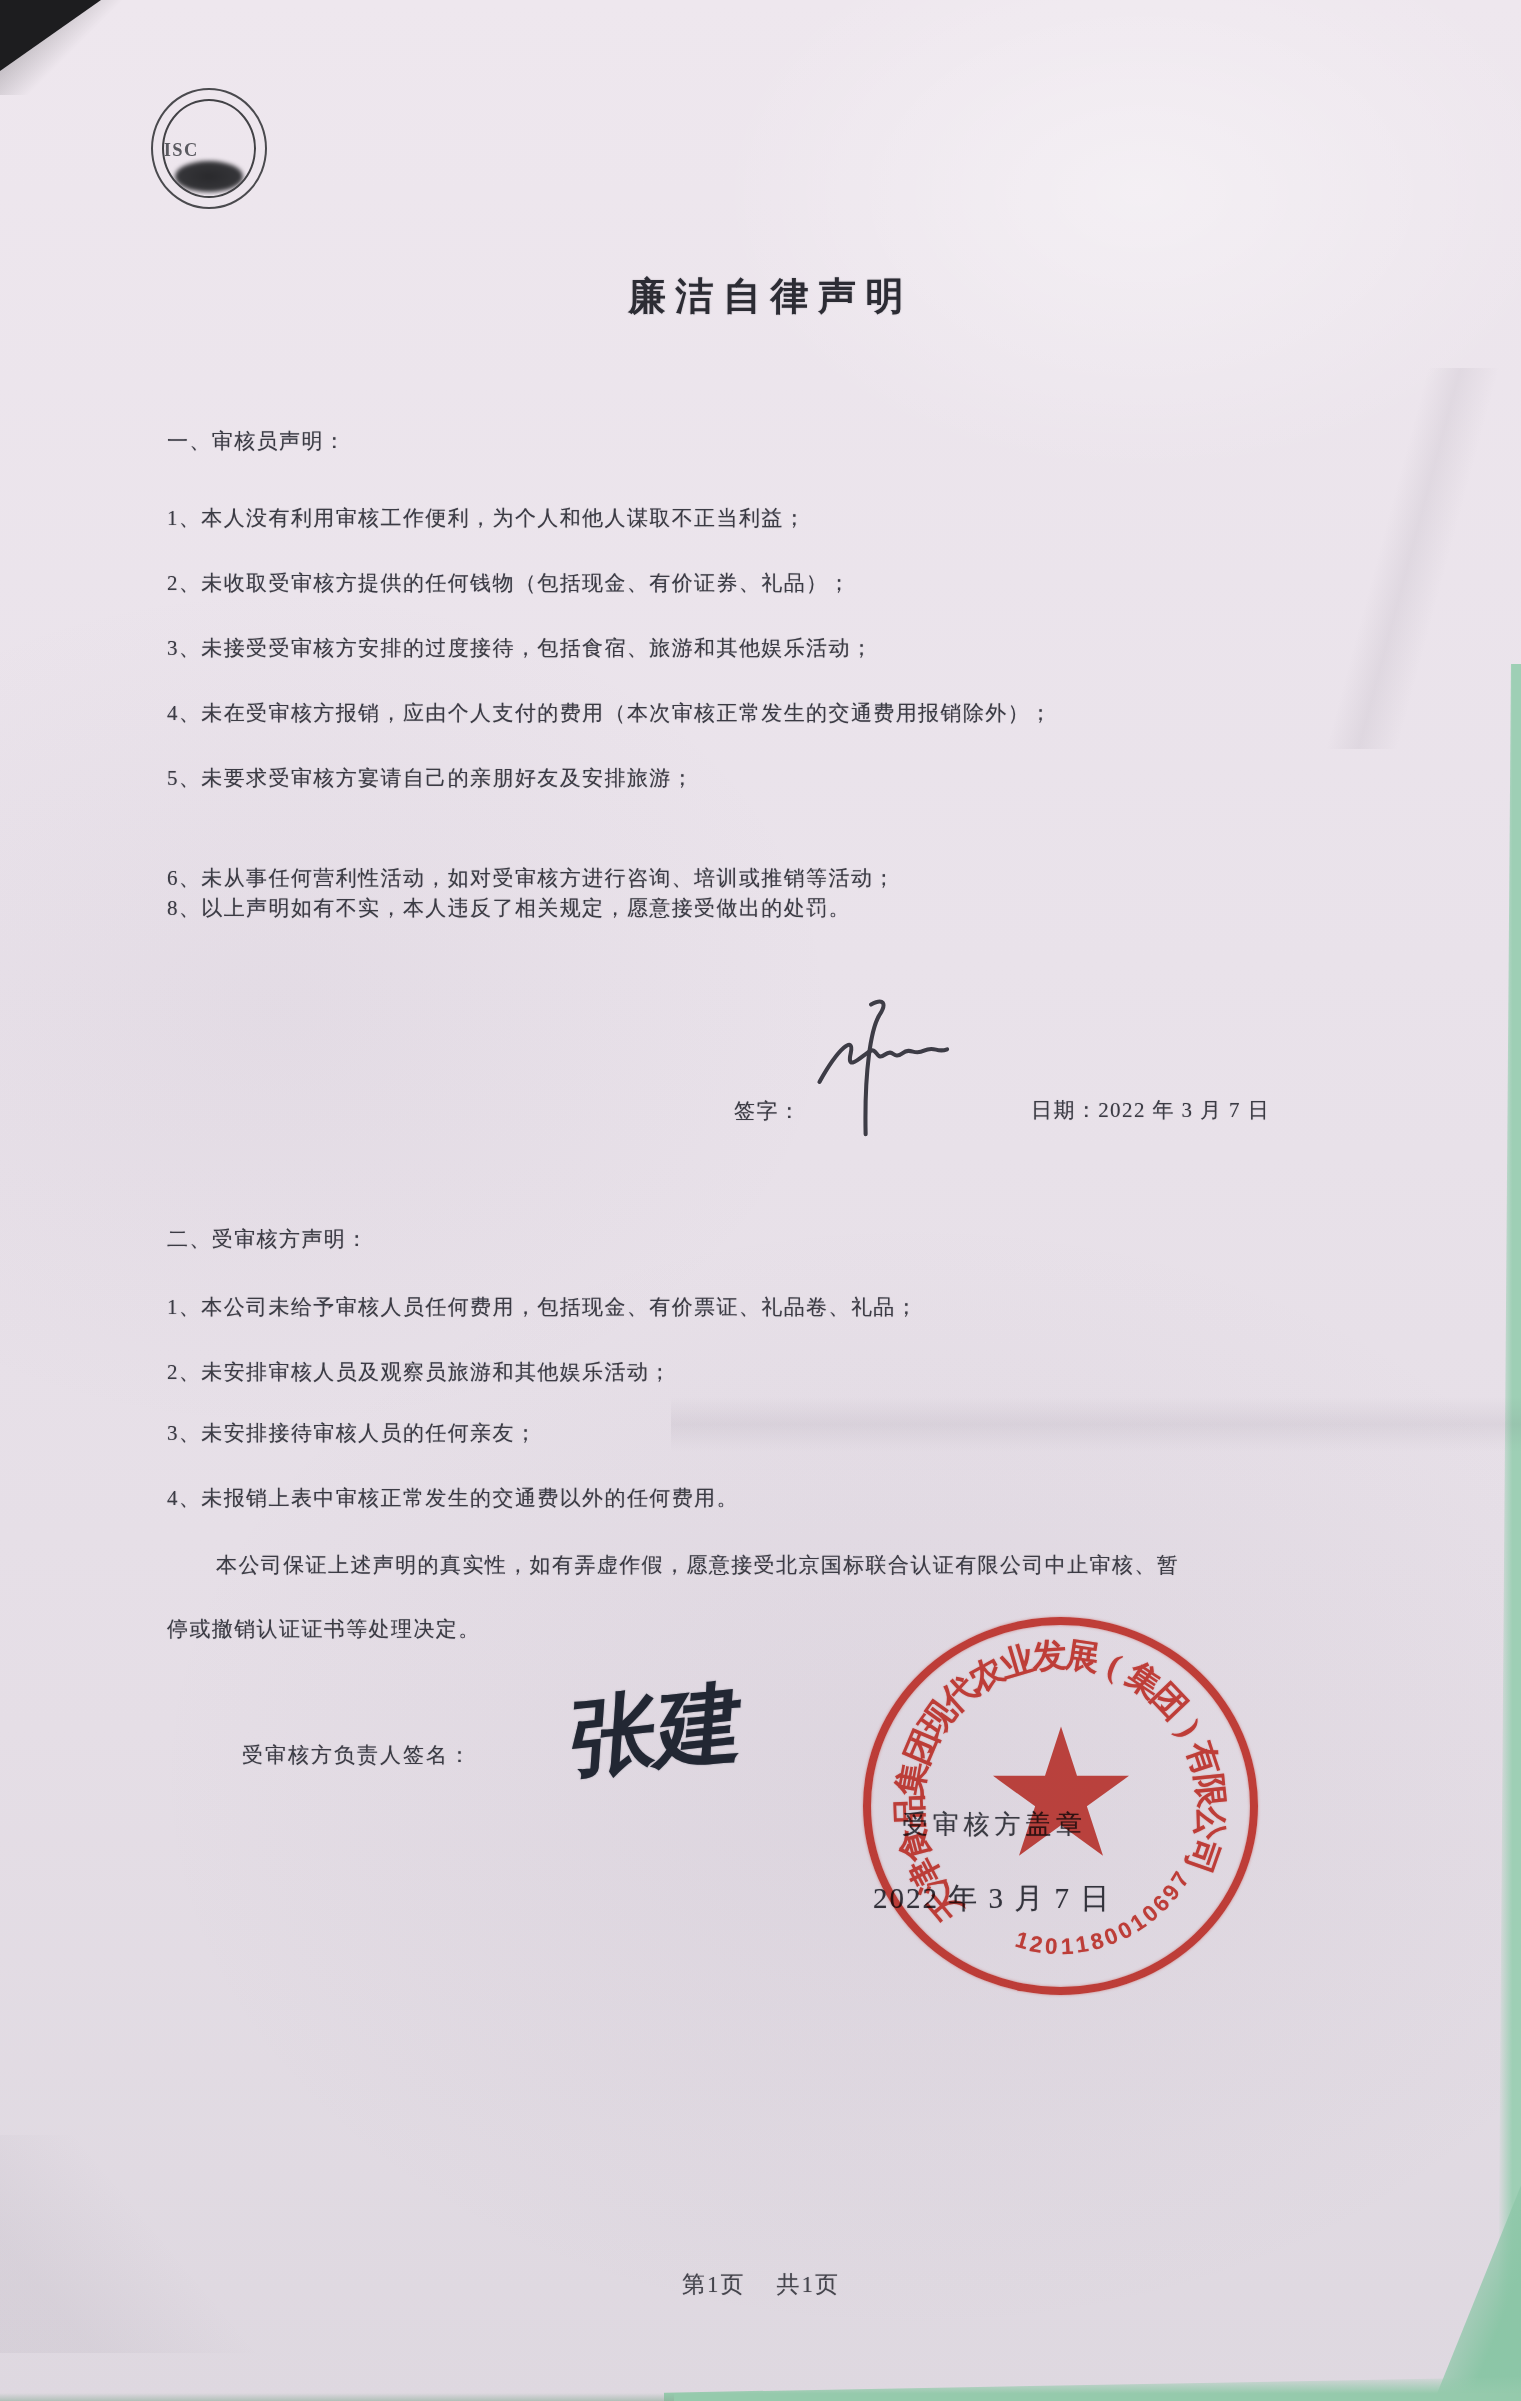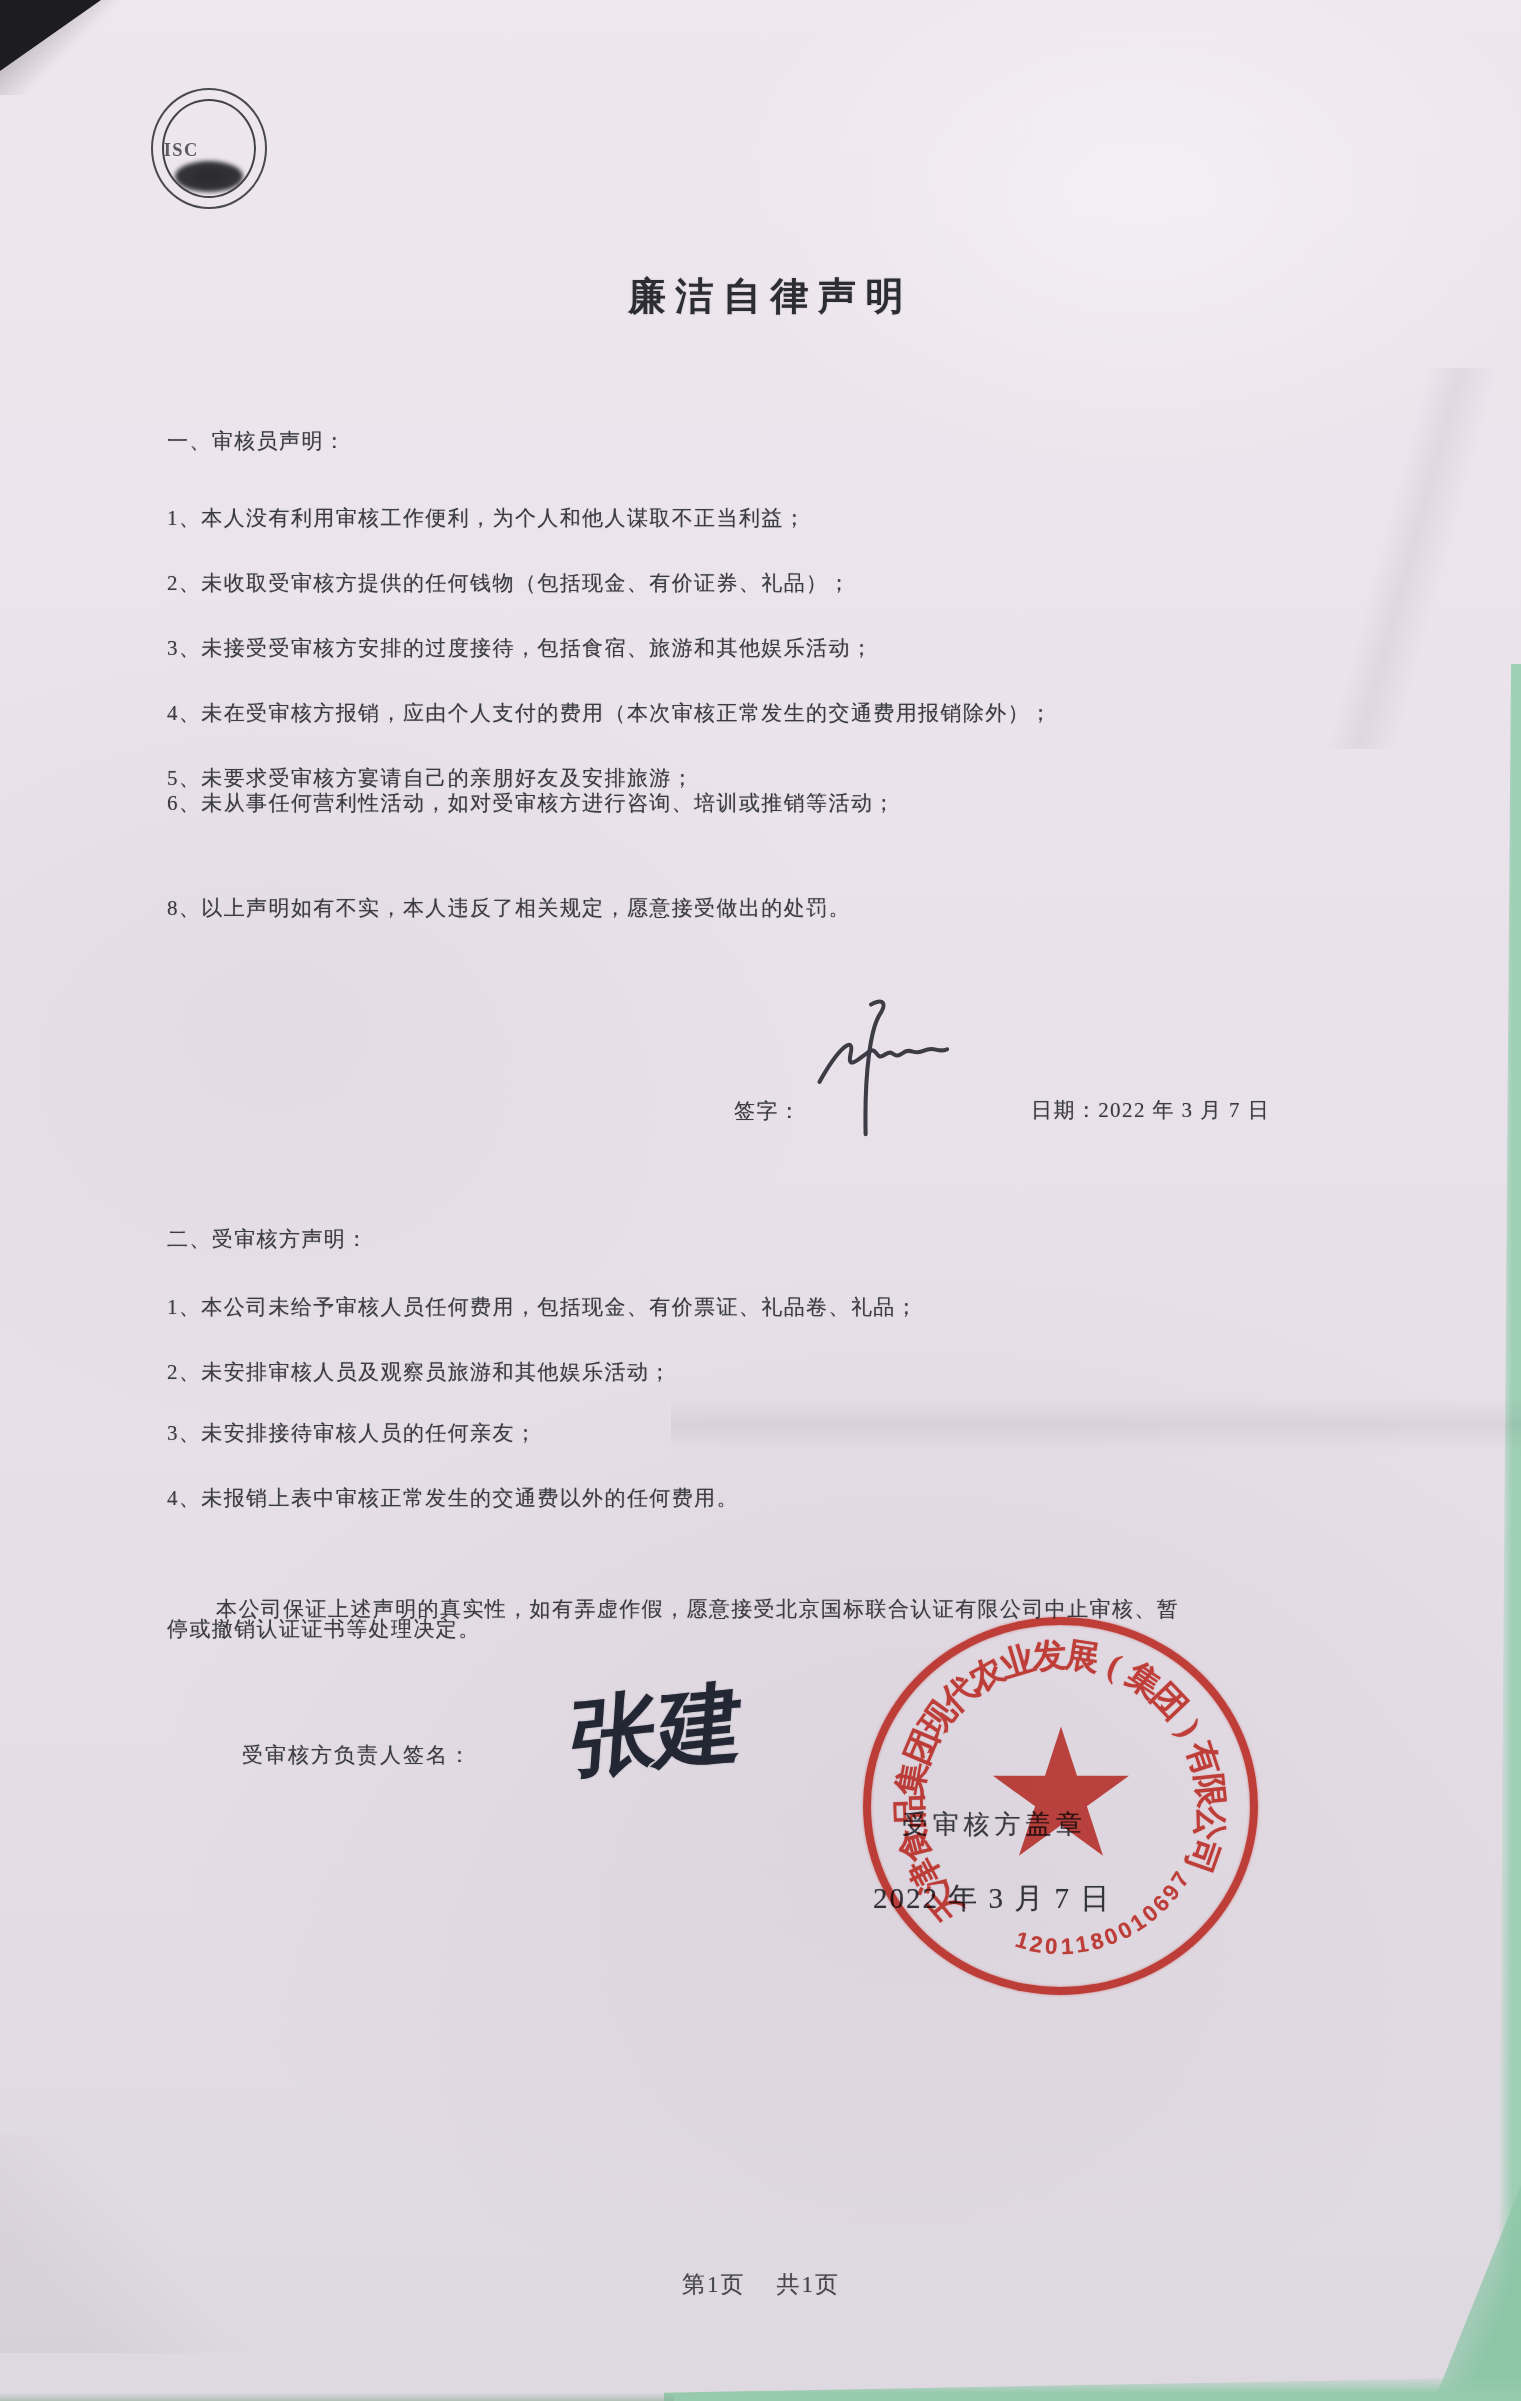--- a/index.html
+++ b/index.html
@@ -50,21 +50,21 @@
     text-shadow:0 0 1.4px rgba(62,62,72,.3);white-space:nowrap;}
 
   
   .doc-title{position:absolute;left:50%;top:271px;transform:translateX(-50%);margin-left:9.5px;
     font-size:38px;font-weight:bold;letter-spacing:9.5px;color:#2c2c34;
     text-shadow:0 0 1.4px rgba(45,45,55,.4);}
 
   
   .line{position:absolute;left:167px;font-size:21px;letter-spacing:1.4px;color:#3b3b44;
     white-space:nowrap;text-shadow:0 0 1px rgba(60,60,70,.45);}
-  .indent{left:216px;margin-top:44px;}
+  .indent{left:216px;}
 
   
   .sig1-svg{position:absolute;left:784px;top:995px;}
   .sig2-wrap{position:absolute;left:570px;top:1687px;transform:rotate(-6deg) skewX(-10deg);
     font-size:87px;font-weight:700;color:#222733;line-height:1;
     font-family:"DejaVu Sans","Liberation Sans",sans-serif;
     text-shadow:0 0 1.4px rgba(30,35,50,.5);}
 
   
   .stamp{position:absolute;left:863px;top:1617px;width:395px;height:378px;
@@ -113,21 +113,21 @@
   </div>
 
   <div class="doc-title">廉洁自律声明</div>
 
   <div class="line" style="top:427px">一、审核员声明：</div>
   <div class="line" style="top:504px">1、本人没有利用审核工作便利，为个人和他人谋取不正当利益；</div>
   <div class="line" style="top:569px">2、未收取受审核方提供的任何钱物（包括现金、有价证券、礼品）；</div>
   <div class="line" style="top:634px">3、未接受受审核方安排的过度接待，包括食宿、旅游和其他娱乐活动；</div>
   <div class="line" style="top:699px">4、未在受审核方报销，应由个人支付的费用（本次审核正常发生的交通费用报销除外）；</div>
   <div class="line" style="top:764px">5、未要求受审核方宴请自己的亲朋好友及安排旅游；</div>
-  <div class="line" style="top:789px">6、未从事任何营利性活动，如对受审核方进行咨询、培训或推销等活动；</div>
+  <div class="line" style="top:864px">6、未从事任何营利性活动，如对受审核方进行咨询、培训或推销等活动；</div>
   <div class="line" style="top:894px">8、以上声明如有不实，本人违反了相关规定，愿意接受做出的处罚。</div>
 
   <svg class="sig1-svg" width="204" height="146" viewBox="0 0 300 215">
     <g fill="none" stroke="#262630" stroke-width="6" stroke-linecap="round" opacity="0.88">
       <path d="M128,14 C146,4 152,12 140,30 C128,50 118,110 120,205"></path>
       <path d="M52,128 C80,78 104,58 98,86 C92,112 110,94 124,84 C138,74 134,98 148,88
                C162,78 160,96 174,86 C188,76 190,90 206,82 C222,74 224,86 240,80"></path>
     </g>
   </svg>
   <div class="line" style="left:734px;top:1097px">签字：</div>

